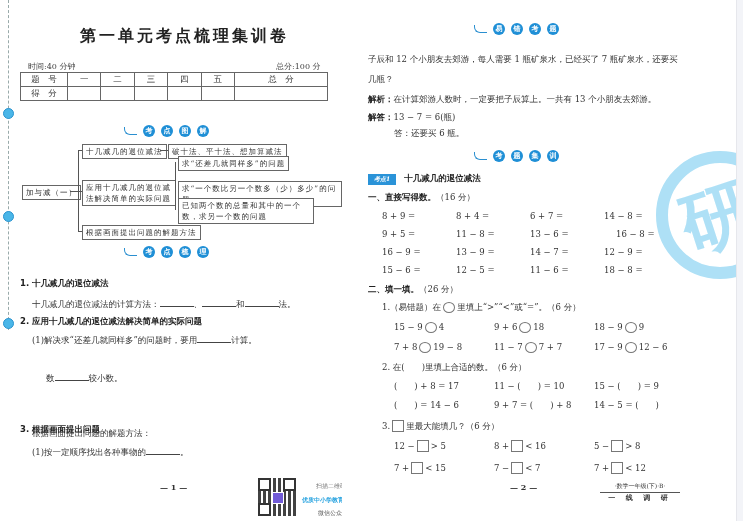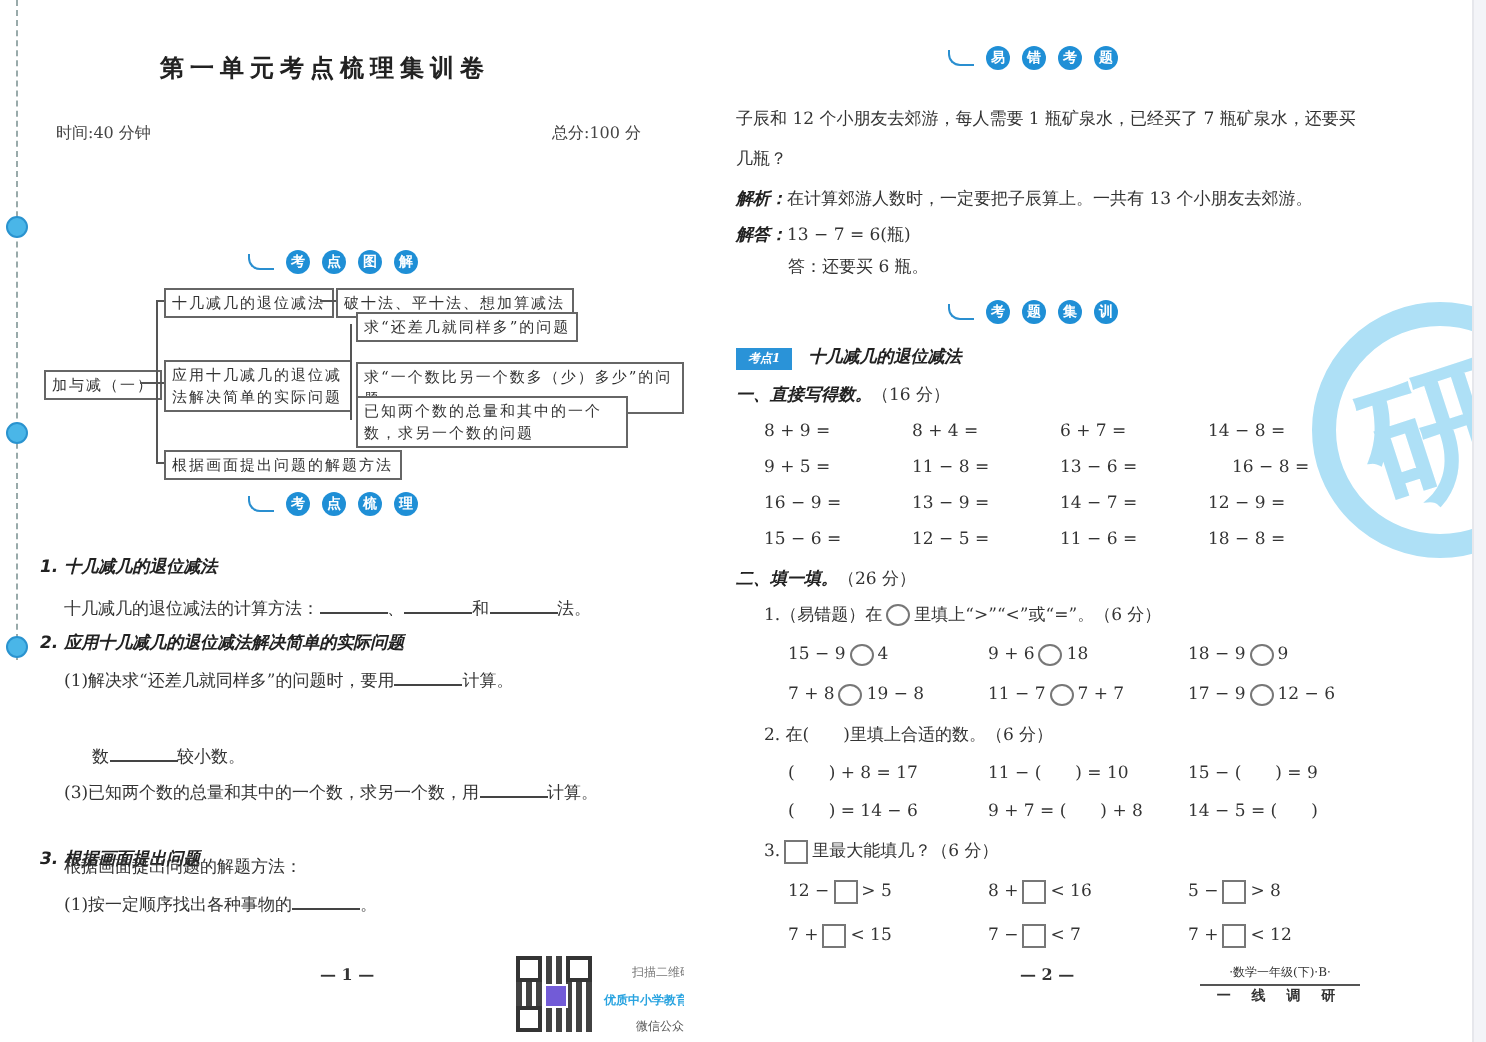--- a/index.html
+++ b/index.html
@@ -7,36 +7,36 @@
          font-family:"DejaVu Serif", "Liberation Serif", serif; color:#333; }
   .page { position:absolute; top:0; height:521px; background:#fff; }
   .left-page { left:0; width:342px; }
   .right-page { left:342px; width:394px; }
   .right-strip { position:absolute; left:736px; top:0; width:7px; height:521px; background:#f3f4f8; border-left:1px solid #e6e7ec; }
 
   
   .binding { position:absolute; left:8px; top:0; height:330px; border-left:1px dashed #9aa; }
   .bind-dot { position:absolute; left:3px; width:9px; height:9px; border-radius:50%; background:#4ab6e8; border:1px solid #2a93cf; }
 
-  .title { position:absolute; left:80px; top:26px; font-size:12px; font-weight:bold; letter-spacing:3px; color:#222; }
+  .title { position:absolute; left:80px; top:26px; font-size:16px; font-weight:bold; letter-spacing:3px; color:#222; }
   .meta { position:absolute; top:61px; font-size:8px; color:#444; }
 
   table.score { position:absolute; left:20px; top:72px; width:308px; border-collapse:collapse; font-size:8.5px; }
   table.score td { border:1px solid #666; height:13px; text-align:center; padding:0; }
 
   .badge-row { position:absolute; display:flex; align-items:center; gap:6px; }
   .badge-tail { width:12px; height:7px; border-bottom:1.5px solid #2a8fd0; border-left:1.5px solid #2a8fd0; border-radius:0 0 0 6px; }
   .badge { width:12px; height:12px; border-radius:50%; background:#1f8fd6; color:#fff; font-size:7px; font-weight:bold;
            display:flex; align-items:center; justify-content:center; }
 
   .mm-box { position:absolute; border:1px solid #666; font-size:7.5px; padding:1px 3px; background:#fff; line-height:11px; letter-spacing:1px; color:#333; }
   .mm-line { position:absolute; background:#555; }
 
   .txt { position:absolute; font-size:8.5px; white-space:nowrap; color:#333; }
-  .bold { font-weight:bold; font-family:"DejaVu Sans","Liberation Sans",sans-serif; color:#222;font-style:italic; }
+  .bold { font-weight:bold; font-family:"DejaVu Sans","Liberation Sans",sans-serif; color:#222; }
   .blank { display:inline-block; width:34px; border-bottom:1px solid #444; height:8px; vertical-align:baseline; }
   .page-num { position:absolute; font-size:8px; font-weight:bold; color:#333; }
 
   .qr { position:absolute; left:258px; top:478px; width:38px; height:38px; background:
         repeating-linear-gradient(90deg,#222 0 3px,#fff 3px 5px),#fff; opacity:.85; }
   .qr-corner { position:absolute; width:9px; height:9px; border:2px solid #111; background:#fff; }
   .qr-logo { position:absolute; left:14px; top:14px; width:10px; height:10px; background:#5a3fd1; border:1px solid #fff; }
   .promo { position:absolute; font-size:6px; white-space:nowrap; }
 
   .tag { display:inline-block; background:#2a93d8; color:#fff; font-size:6px; padding:1px 6px; font-style:italic; font-weight:bold; margin-right:8px; }
@@ -53,20 +53,42 @@
 <div class="page left-page">
   <div class="binding"></div>
   <div class="bind-dot" style="top:108px"></div>
   <div class="bind-dot" style="top:211px"></div>
   <div class="bind-dot" style="top:318px"></div>
 
   <div class="title">第一单元考点梳理集训卷</div>
   <div class="meta" style="left:28px">时间:40 分钟</div>
   <div class="meta" style="left:276px">总分:100 分</div>
 
+  <table class="score">
+    <tbody>
+        <tr>
+      <td style="width:46px">题　号</td>
+      <td>一</td>
+      <td>二</td>
+      <td>三</td>
+      <td>四</td>
+      <td>五</td>
+      <td>总　分</td>
+    </tr>
+    <tr>
+      <td>得　分</td>
+      <td></td>
+      <td></td>
+      <td></td>
+      <td></td>
+      <td></td>
+      <td></td>
+    </tr>
+  </tbody>
+    </table>
 
   <div class="badge-row" style="left:124px; top:125px">
     <div class="badge-tail"></div>
     <div class="badge">考</div>
     <div class="badge">点</div>
     <div class="badge">图</div>
     <div class="badge">解</div>
   </div>
 
   <div>
@@ -102,23 +124,20 @@
   <div class="txt" style="left:32px; top:298px">
     <span>十几减几的退位减法的计算方法：</span><span class="blank"></span><span>、</span><span class="blank"></span><span>和</span><span class="blank"></span><span>法。</span>
   </div>
 
   <div class="txt bold" style="left:20px; top:316px">2. 应用十几减几的退位减法解决简单的实际问题</div>
   <div class="txt" style="left:32px; top:334px">
     <span>(1)解决求“还差几就同样多”的问题时，要用</span><span class="blank"></span><span>计算。</span>
   </div>
   <div class="txt" style="left:46px; top:372px">
     <span>数</span><span class="blank"></span><span>较小数。</span>
-  </div>
-  <div class="txt" style="left:32px; top:390px">
-    <span>(3)已知两个数的总量和其中的一个数，求另一个数，用</span><span class="blank"></span><span>计算。</span>
   </div>
 
   <div class="txt bold" style="left:20px; top:424px">3. 根据画面提出问题</div>
   <div class="txt" style="left:32px; top:428px">根据画面提出问题的解题方法：</div>
   <div class="txt" style="left:32px; top:446px">
     <span>(1)按一定顺序找出各种事物的</span><span class="blank"></span><span>。</span>
   </div>
 
   <div class="page-num" style="left:160px; top:482px">— 1 —</div>
 </div>

